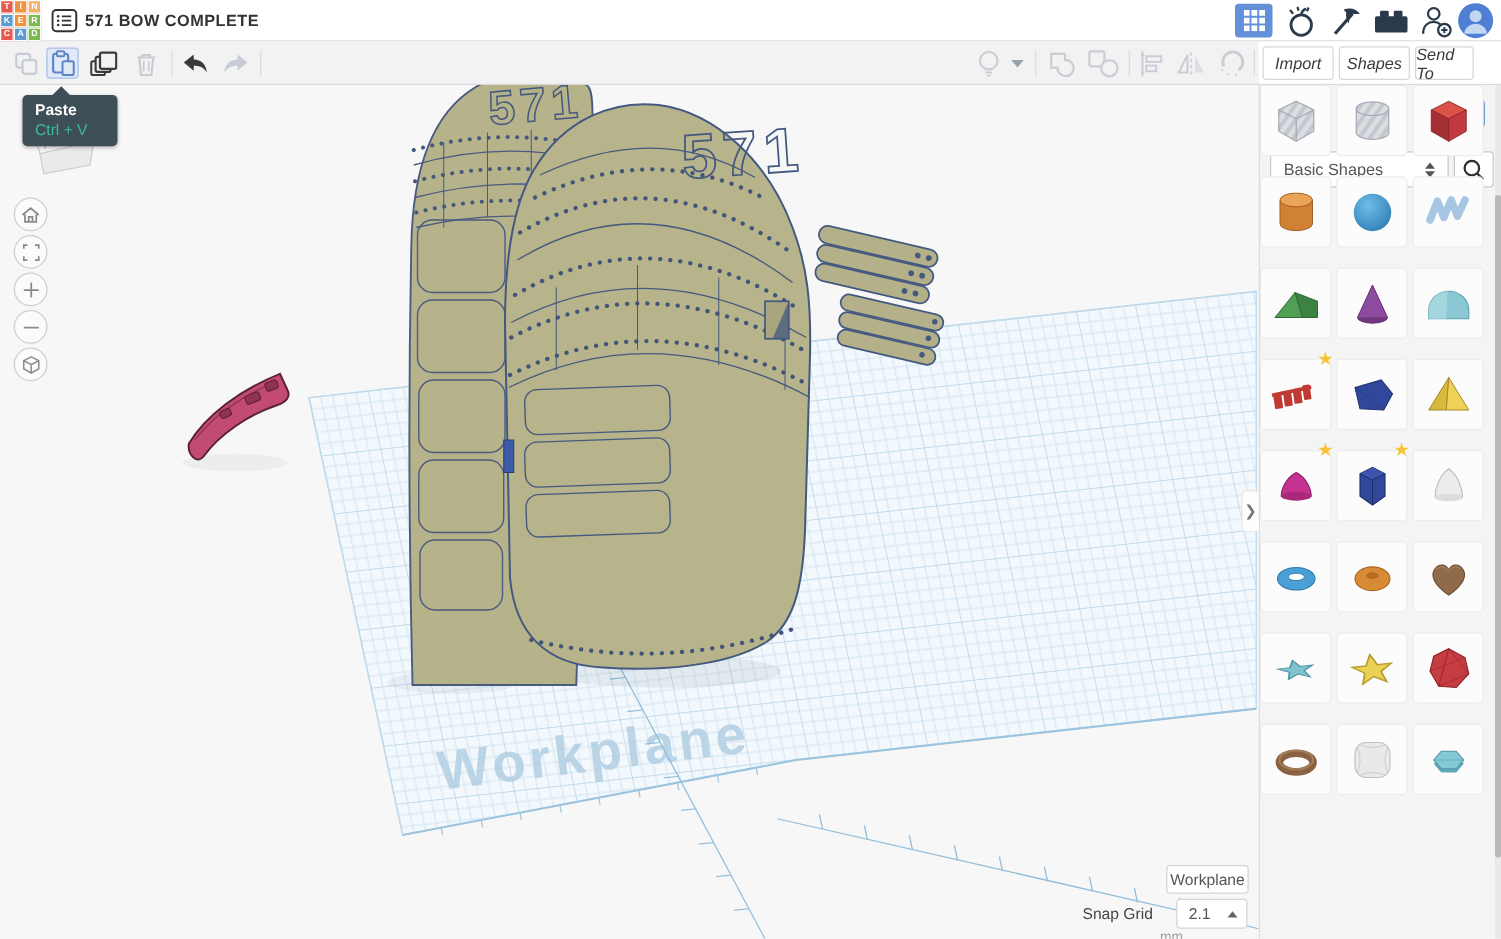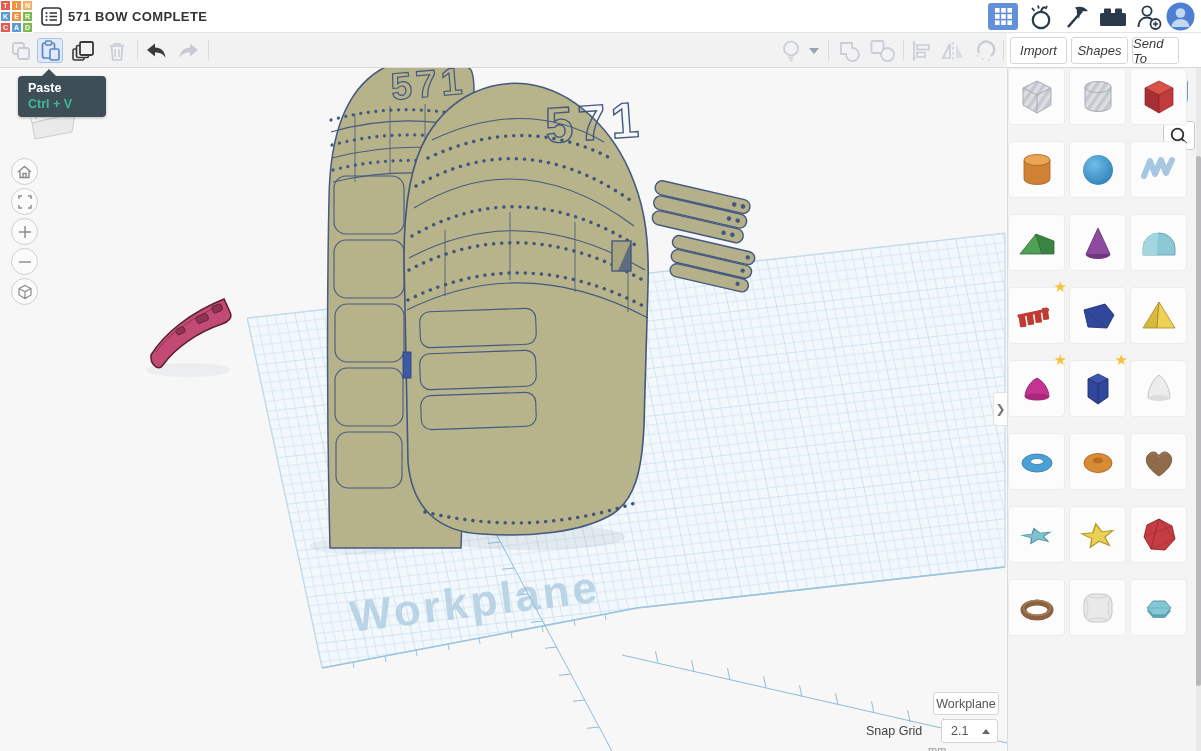--- a/index.html
+++ b/index.html
@@ -26,26 +26,26 @@
   #toolbar-right-bg { left:1007px; top:0; width:194px; height:34px; background:#fff; }
   .tdiv { top:7px; width:1px; height:21px; background:#dcdcdc; }
   .tool-ic { top:5px; width:26px; height:25px; display:flex; align-items:center;
     justify-content:center; border-radius:3px; }
   #paste-btn { background:#dfe9f8; border:1px solid #a9c0e8; }
   .txt-btn { top:4px; height:27px; background:#fff; border:1px solid #d6d6d6;
     border-radius:3px; font-size:13px; color:#3a3a3a; display:flex;
     align-items:center; justify-content:center; cursor:pointer;font-style:italic; }
 
   
-  #paste-tip { left:18px; top:76px; width:88px; padding:5px 0 6px 10px;
+  #paste-tip { left:18px; top:76px; width:76px; padding:5px 0 6px 10px;
     background:#3e4e57; border-radius:4px; z-index:60; box-shadow:0 1px 3px rgba(0,0,0,.25); }
   #paste-tip:before { content:""; position:absolute; top:-7px; left:24px;
     border:7px solid transparent; border-bottom-color:#3e4e57; border-top:none; }
   #paste-tip .l1 { color:#fff; font-size:12.5px; font-weight:bold; }
-  #paste-tip .l2 { color:#3eba96; font-size:12.5px; font-weight:bold; margin-top:2px; }
+  #paste-tip .l2 { color:#3eba96; font-size:12.5px; font-weight:normal; margin-top:2px; }
 
   
   #viewcube { left:18px; top:86px; z-index:5; }
   .navbtn { left:11px; width:27px; height:27px; border-radius:50%;
     border:1px solid #cfcfcf; background:rgba(252,252,252,.85); display:flex;
     align-items:center; justify-content:center; color:#8a8a8a; z-index:6; }
 
   
   #panel { left:1007px; top:68px; width:194px; height:683px; background:#f4f4f5;
     border-left:1px solid #dddddd; z-index:10; }
@@ -417,20 +417,27 @@
     </svg>
     <svg class="abs" style="left:80px;top:12px" width="36" height="32">
       <path d="M3,2 H11 V22 H33 V30 H3 Z" fill="none" stroke="#5b8dc8" stroke-width="1.8"></path>
       <path d="M3,6 h3 M3,10 h4 M3,14 h3 M3,18 h4 M15,22 v3 M19,22 v4 M23,22 v3 M27,22 v4" stroke="#5b8dc8" stroke-width="1.2"></path>
     </svg>
     <svg class="abs" style="left:146px;top:9px" width="36" height="38">
       <path d="M6,3 H30 a3,3 0 0 1 3,3 V22 a3,3 0 0 1 -3,3 H22 L18,31 L14,25 H6 a3,3 0 0 1 -3,-3 V6 a3,3 0 0 1 3,-3 Z" fill="none" stroke="#5b8dc8" stroke-width="1.8"></path>
       <path d="M9,9 h18 M9,13.5 h18 M9,18 h12" stroke="#5b8dc8" stroke-width="1.4"></path>
     </svg>
 
+    <div id="cat-select" class="abs">
+      <span class="lbl">Basic Shapes</span>
+      <span style="display:flex;flex-direction:column;gap:2px;margin-right:8px">
+        <span class="caret-ud" style="border-bottom:5px solid #555"></span>
+        <span class="caret-ud" style="border-top:5px solid #555"></span>
+      </span>
+    </div>
     <div id="search-btn" class="abs">
       <svg width="18" height="18">
         <circle cx="7.5" cy="7.5" r="5.8" fill="none" stroke="#2e2e2e" stroke-width="1.8"></circle>
         <path d="M11.8,11.8 L16.5,16.5" stroke="#2e2e2e" stroke-width="1.8"></path>
       </svg>
     </div>
 
     <div id="tiles">
 
       <div class="tile">

